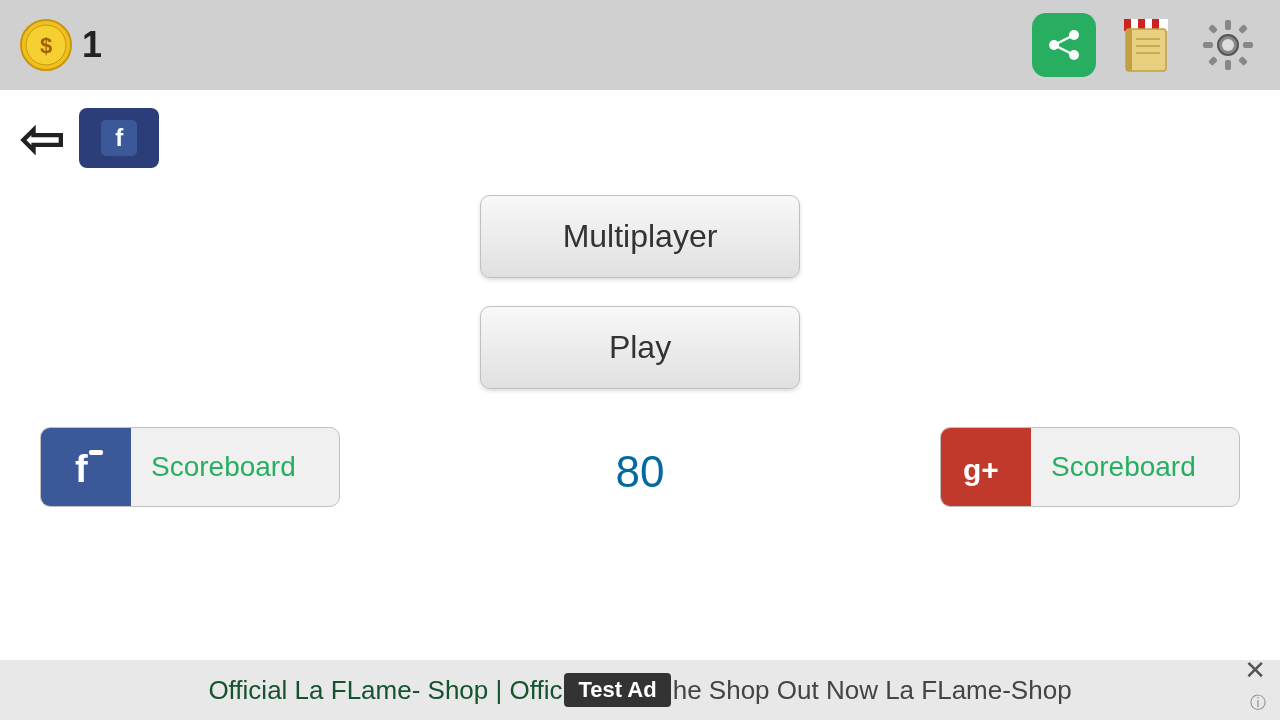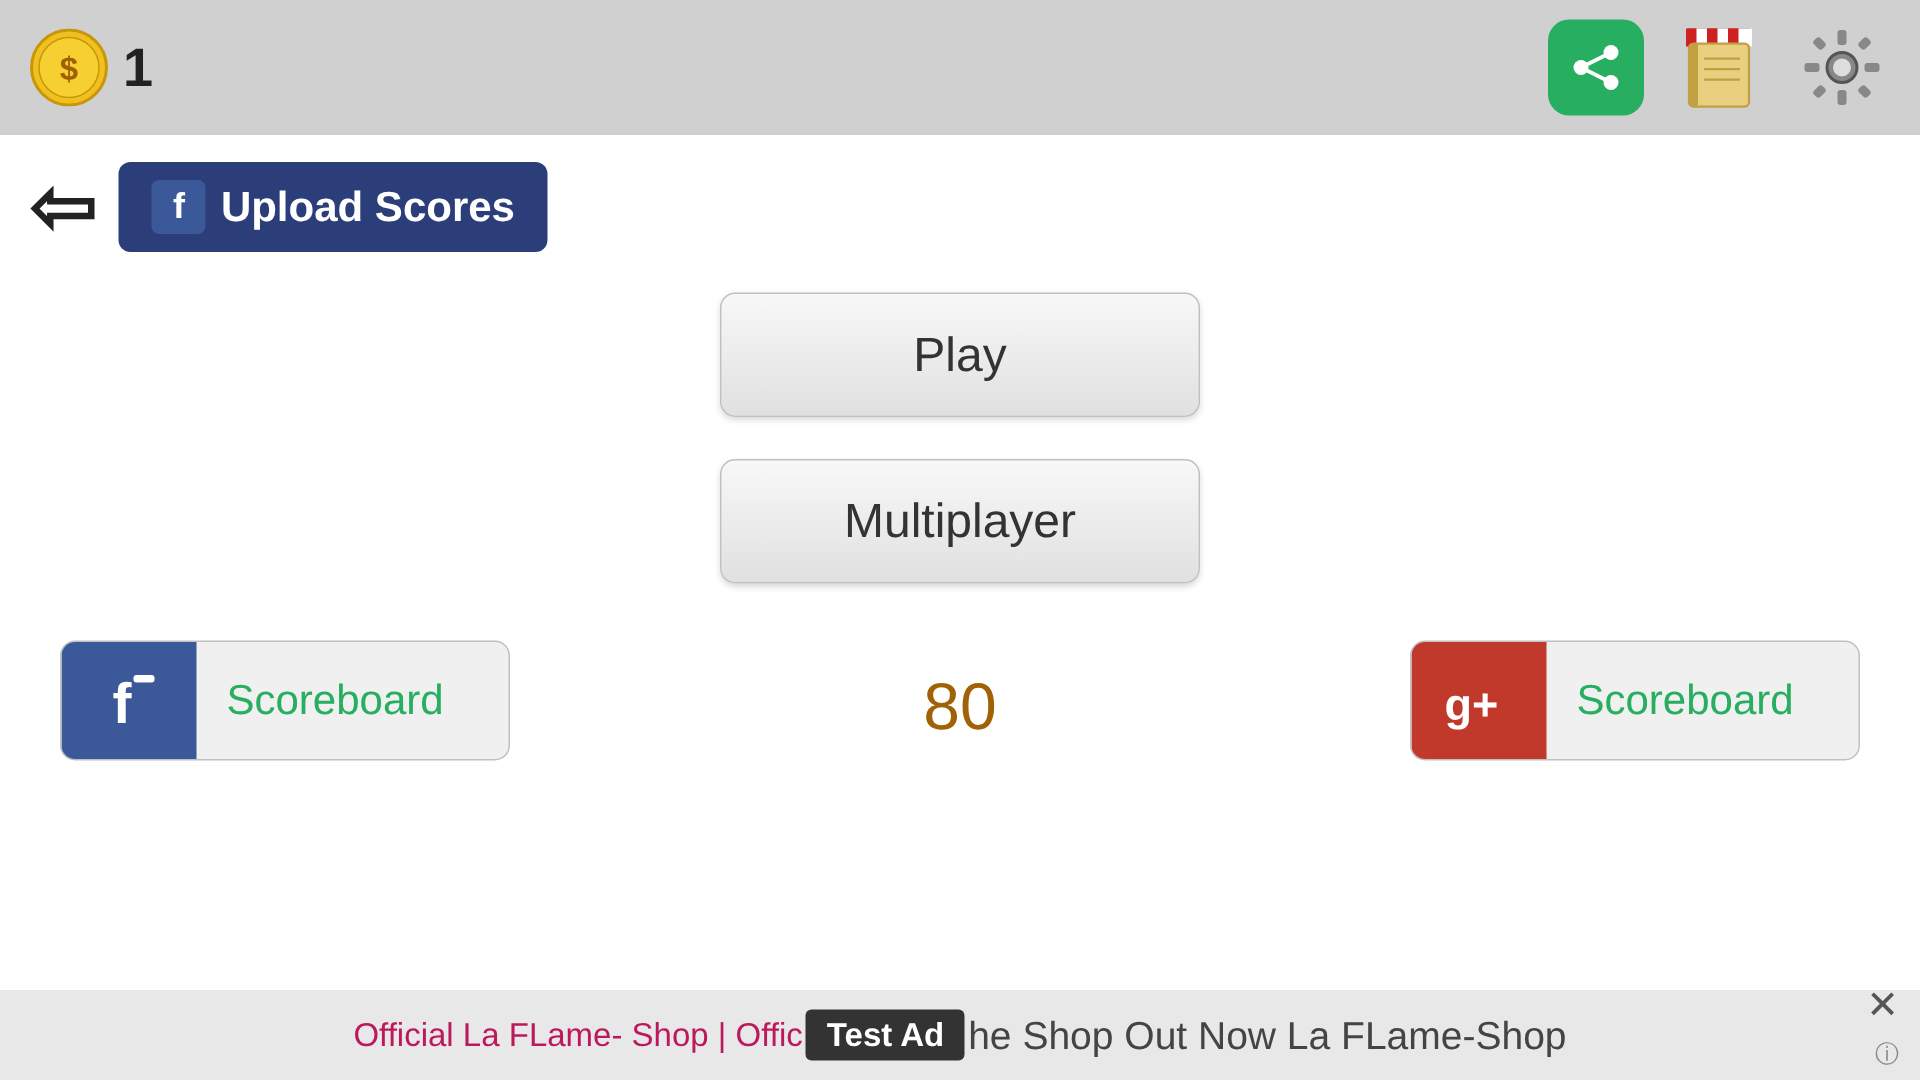--- a/index.html
+++ b/index.html
@@ -300,61 +300,60 @@
         <rect x="40" y="42" width="8" height="6" rx="2" fill="#888" transform="rotate(45 44 45)"></rect>
       </svg>
     </div>
   </div>
 </div>
 
 <div id="nav-area" style="display:flex;align-items:center;gap:14px;padding:18px 20px 10px 20px;background:white;">
   <div id="back-arrow" style="font-size:54px;color:#222;cursor:pointer;line-height:1;font-weight:bold;">⇦</div>
   <div id="upload-scores-btn" style="display:flex;align-items:center;gap:10px;background:#2c3e7a;color:white;padding:12px 22px;border-radius:8px;cursor:pointer;">
     <div id="fb-logo-small" style="width:36px;height:36px;background:#3b5998;border-radius:5px;display:flex;align-items:center;justify-content:center;color:white;font-size:24px;font-weight:bold;">f</div>
-    <span style="font-size:28px;font-weight:bold;">Upload Scores</span>
   </div>
 </div>
 
 <div id="main-content" style="display:flex;flex-direction:column;align-items:center;padding-top:20px;gap:28px;background:white;
             position:absolute;top:175px;left:0;right:0;bottom:60px;">
 
+  <button class="menu-btn">Multiplayer</button>
+
   <button class="menu-btn">Play</button>
-
-  <button class="menu-btn">Multiplayer</button>
 
   <div id="scoreboard-row" style="width:100%;display:flex;justify-content:space-between;align-items:center;padding:0 40px;margin-top:10px;">
 
     <div class="scoreboard-btn">
       <div class="scoreboard-logo-fb">
         <svg width="55" height="55" viewBox="0 0 55 55">
 
           <rect width="55" height="55" fill="#3b5998" rx="6"></rect>
 
           <text x="16" y="42" font-size="38" font-weight="bold" fill="white" font-family="Arial">f</text>
 
           <rect x="30" y="10" width="14" height="5" rx="2" fill="white"></rect>
         </svg>
       </div>
       <span class="scoreboard-label">Scoreboard</span>
     </div>
 
-    <div id="score-display" style="font-size:44px;color:#a16207;">80</div>
+    <div id="score-display" style="font-size:44px;color:#0369a1;">80</div>
 
     <div class="scoreboard-btn">
       <div class="scoreboard-logo-gplus">
         <svg width="55" height="55" viewBox="0 0 55 55">
           <rect width="55" height="55" fill="#c0392b" rx="6"></rect>
           <text x="5" y="40" font-size="30" font-weight="bold" fill="white" font-family="Arial">g+</text>
         </svg>
       </div>
       <span class="scoreboard-label">Scoreboard</span>
     </div>
 
   </div>
 </div>
 
 <div id="ad-bar">
-  <span style="font-size:22px;color:#be185d;">Official La FLame- Shop  |  Offic</span>
+  <span style="font-size:26px;color:#14532d;">Official La FLame- Shop  |  Offic</span>
   <span id="test-ad-badge" style="background:#333;color:white;font-size:22px;font-weight:bold;padding:4px 14px;border-radius:4px;margin:0 2px;">Test Ad</span>
   <span style="font-size:26px;color:#444;">he Shop Out Now La FLame-Shop</span>
   <div id="ad-close" style="position:absolute;right:14px;top:10px;font-size:26px;color:#555;cursor:pointer;">✕</div>
   <div id="ad-info" style="position:absolute;right:14px;bottom:6px;font-size:16px;color:#888;cursor:pointer;">ⓘ</div>
 </div>
 
 </body></html>

